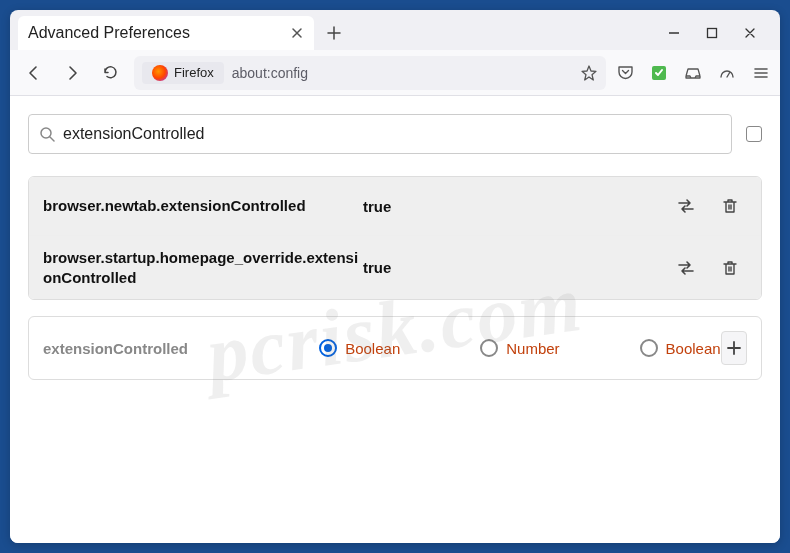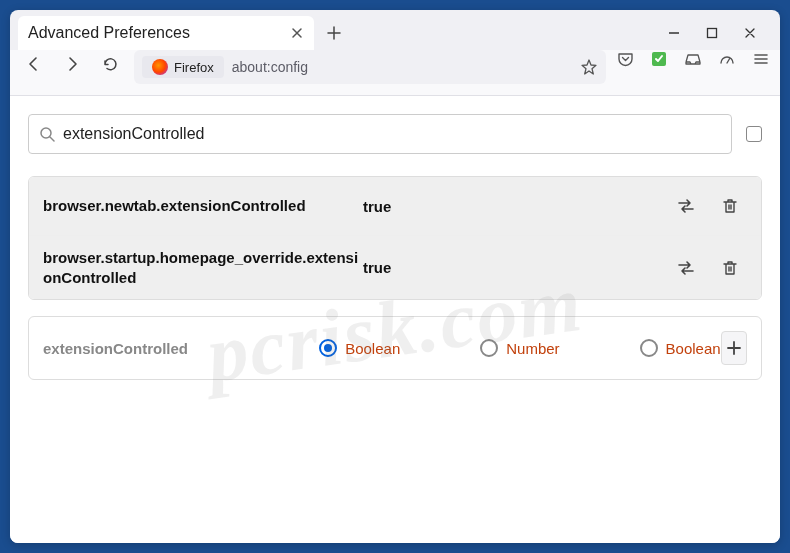--- a/index.html
+++ b/index.html
@@ -42,21 +42,21 @@
     justify-content: space-between;
   }
   .tab-close { width: 14px; height: 14px; display: flex; align-items: center; justify-content: center; color:#555; cursor:pointer; font-size:16px;}
   .new-tab { width: 28px; height: 28px; display:flex; align-items:center; justify-content:center; font-size:18px; color:#444; cursor:pointer; border-radius:4px;}
   .win-controls { margin-left:auto; display:flex; gap:22px; padding-right:14px; align-items:center;}
   .win-btn { width:16px; height:16px; display:flex; align-items:center; justify-content:center; cursor:pointer; color:#333;}
   .toolbar {
     background:#f9f9fb;
     height:46px;
     display:flex;
-    align-items:flex-start;
+    align-items:center;
     padding:0 10px;
     gap:10px;
     border-bottom:1px solid #e0e0e6;
   }
   .nav-btn { width:28px; height:28px; display:flex; align-items:center; justify-content:center; cursor:pointer; border-radius:4px; color:#444;}
   .url-bar {
     flex:1;
     background:#f0f0f4;
     border-radius:6px;
     height:34px;

